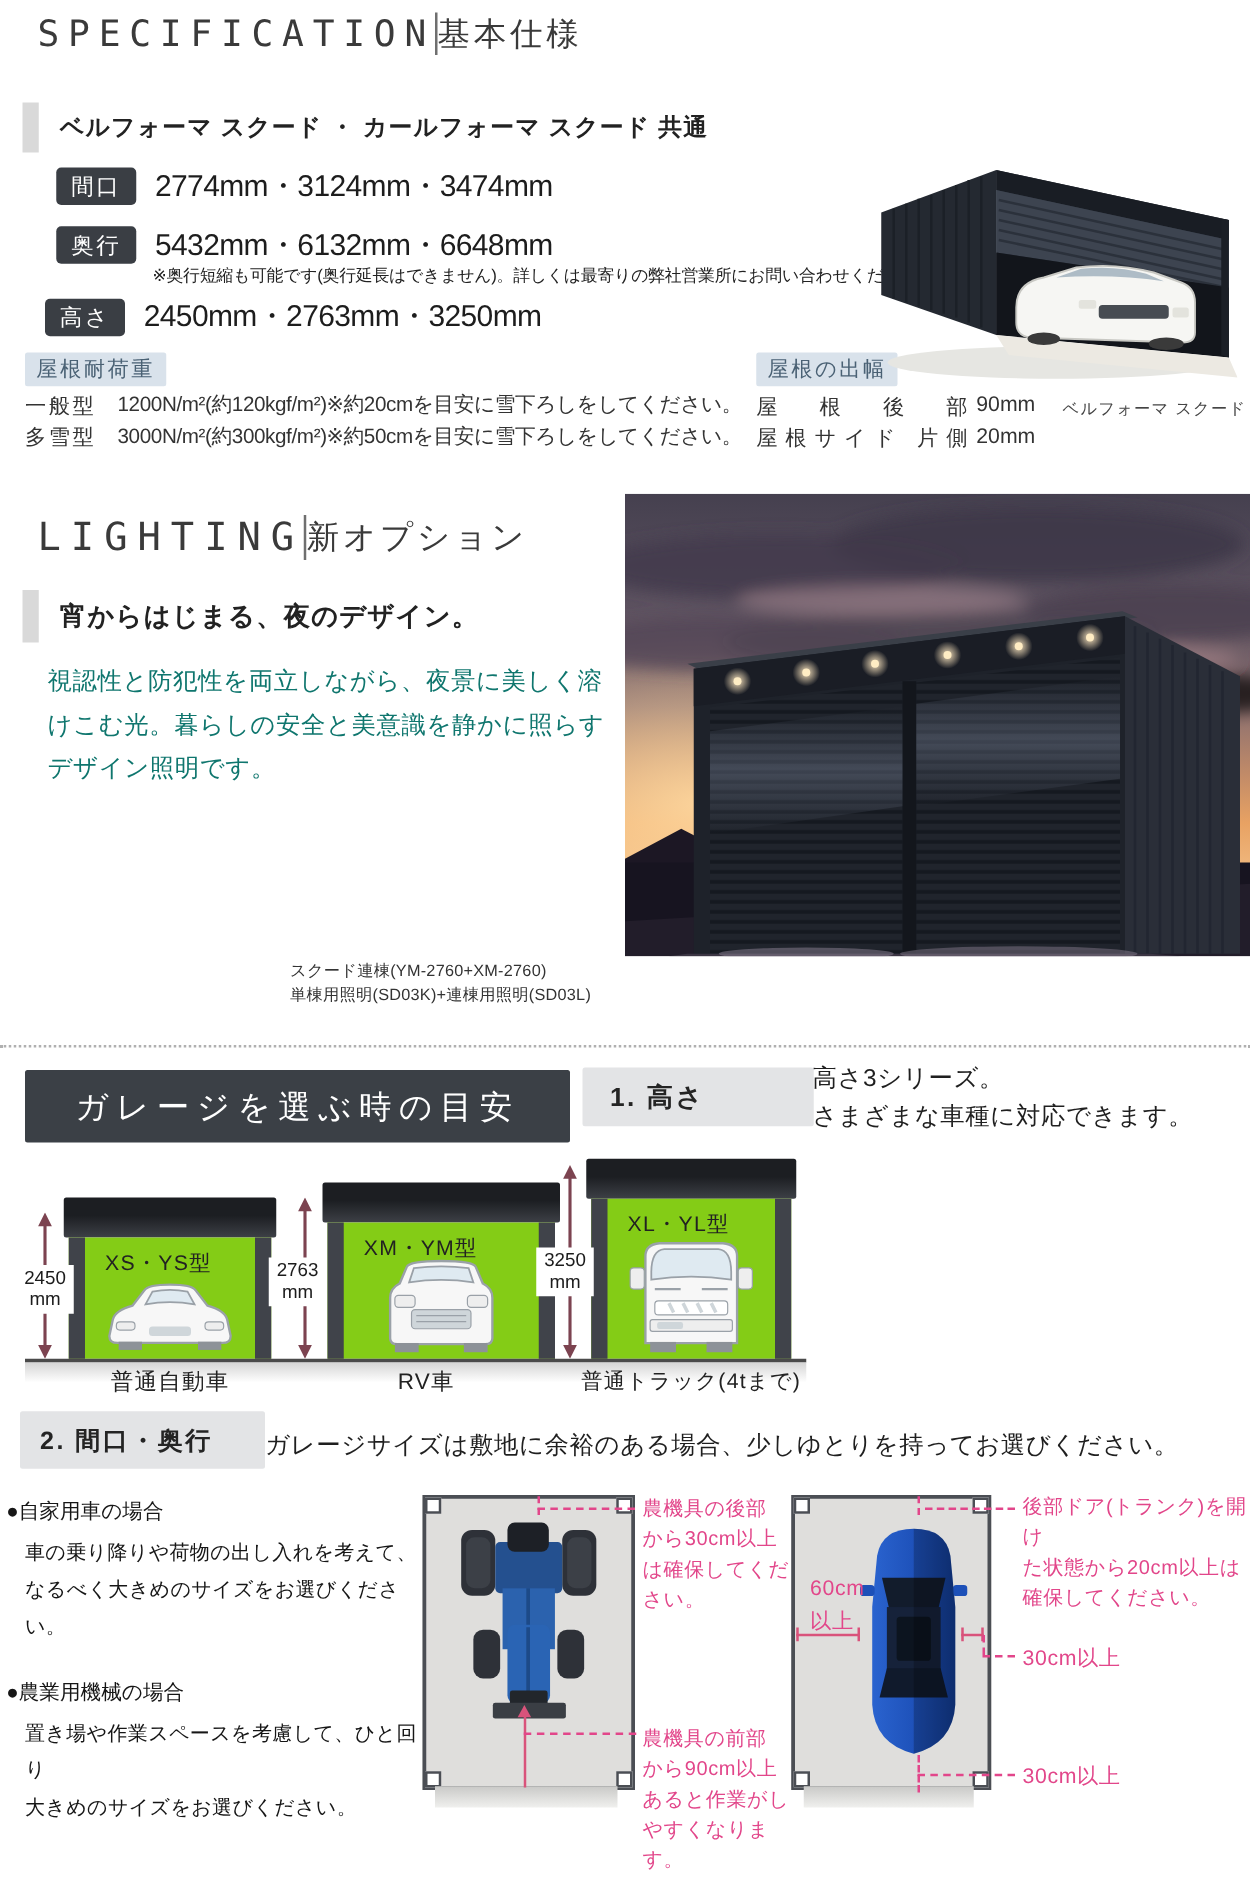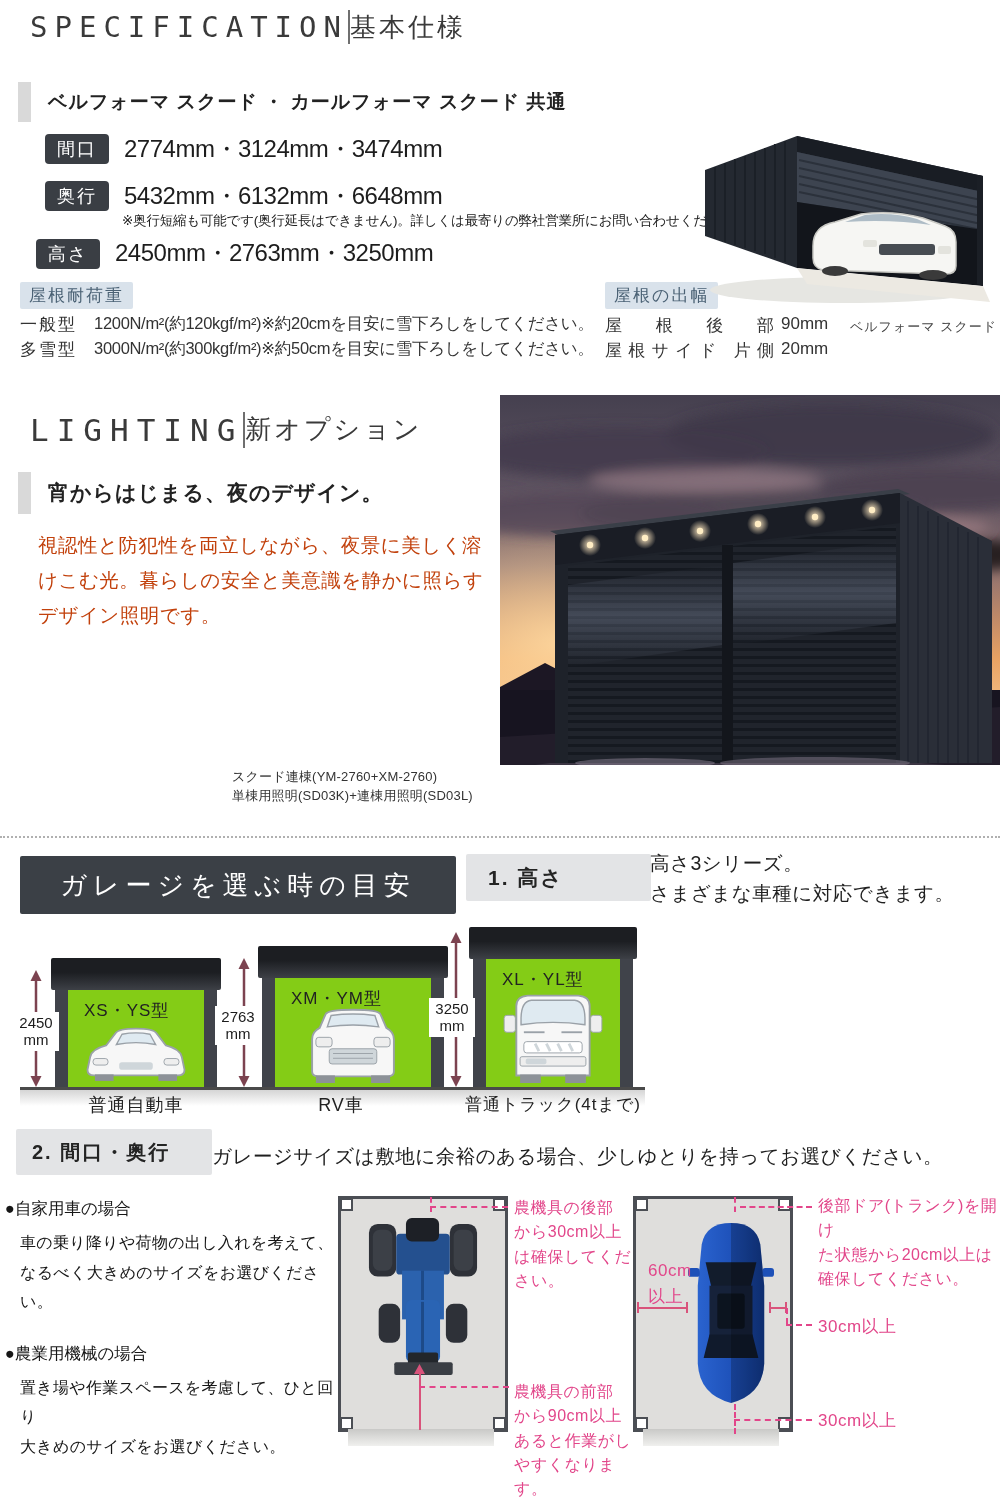--- a/index.html
+++ b/index.html
@@ -31,21 +31,21 @@
   .load-row{display:flex;font-size:17px;color:#333;}
   .load-type{width:74px;letter-spacing:2px;flex:none;}
   .load-desc{font-size:16.5px;letter-spacing:-0.3px;}
   .over-row{display:flex;font-size:17px;color:#333;}
   .over-label{display:inline-block;width:170px;text-align-last:justify;flex:none;letter-spacing:1px;}
   .over-val{margin-left:6px;}
 
   .caption{font-size:13px;color:#444;letter-spacing:1px;}
   .photo-cap{font-size:13px;color:#333;line-height:1.45;letter-spacing:0.2px;}
 
-  .body-text{font-size:19.5px;line-height:1.8;color:#c2410c;letter-spacing:0.5px;}
+  .body-text{font-size:19.5px;line-height:1.8;color:#0f766e;letter-spacing:0.5px;}
 
   .dotted-div{width:1000px;border-top:2px dotted #b0b0b0;}
 
   
   .banner{width:436px;height:58px;background:#3b4046;color:#fff;display:flex;align-items:center;
           justify-content:center;font-size:26px;letter-spacing:6px;border-radius:2px;}
   .gray-badge{background:#e3e4e6;color:#242424;font-weight:600;display:flex;align-items:center;
               border-radius:2px;letter-spacing:2px;}
   .step-desc{font-size:19.5px;line-height:1.55;color:#1f1f1f;letter-spacing:0.5px;}
 

